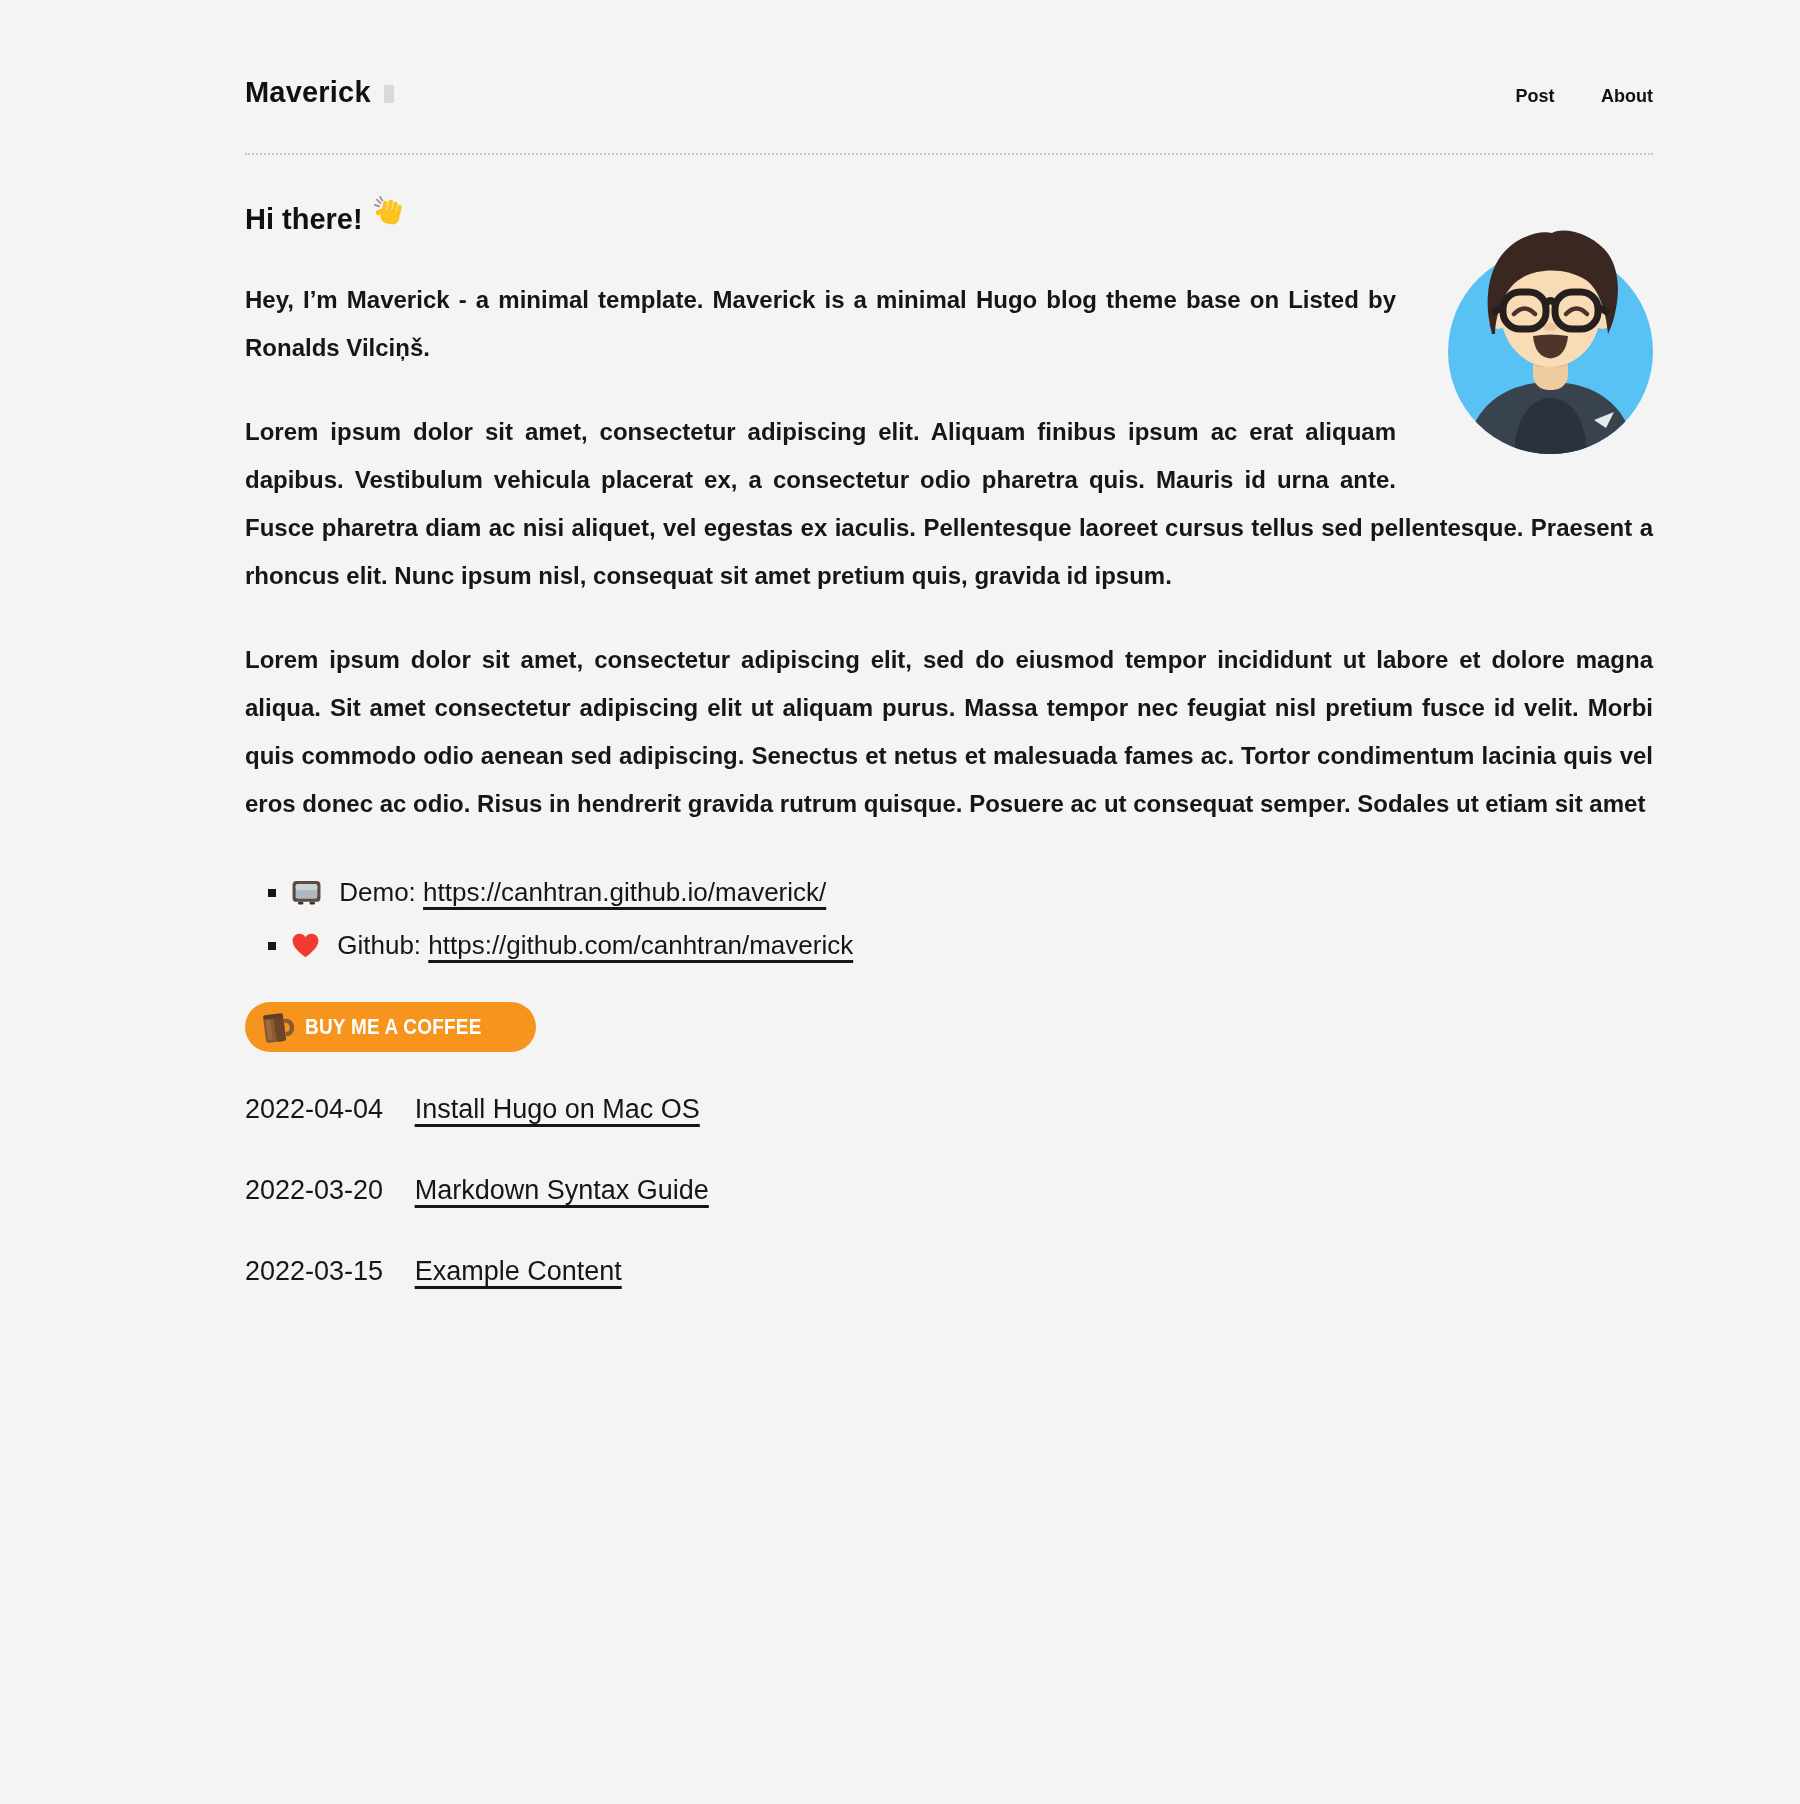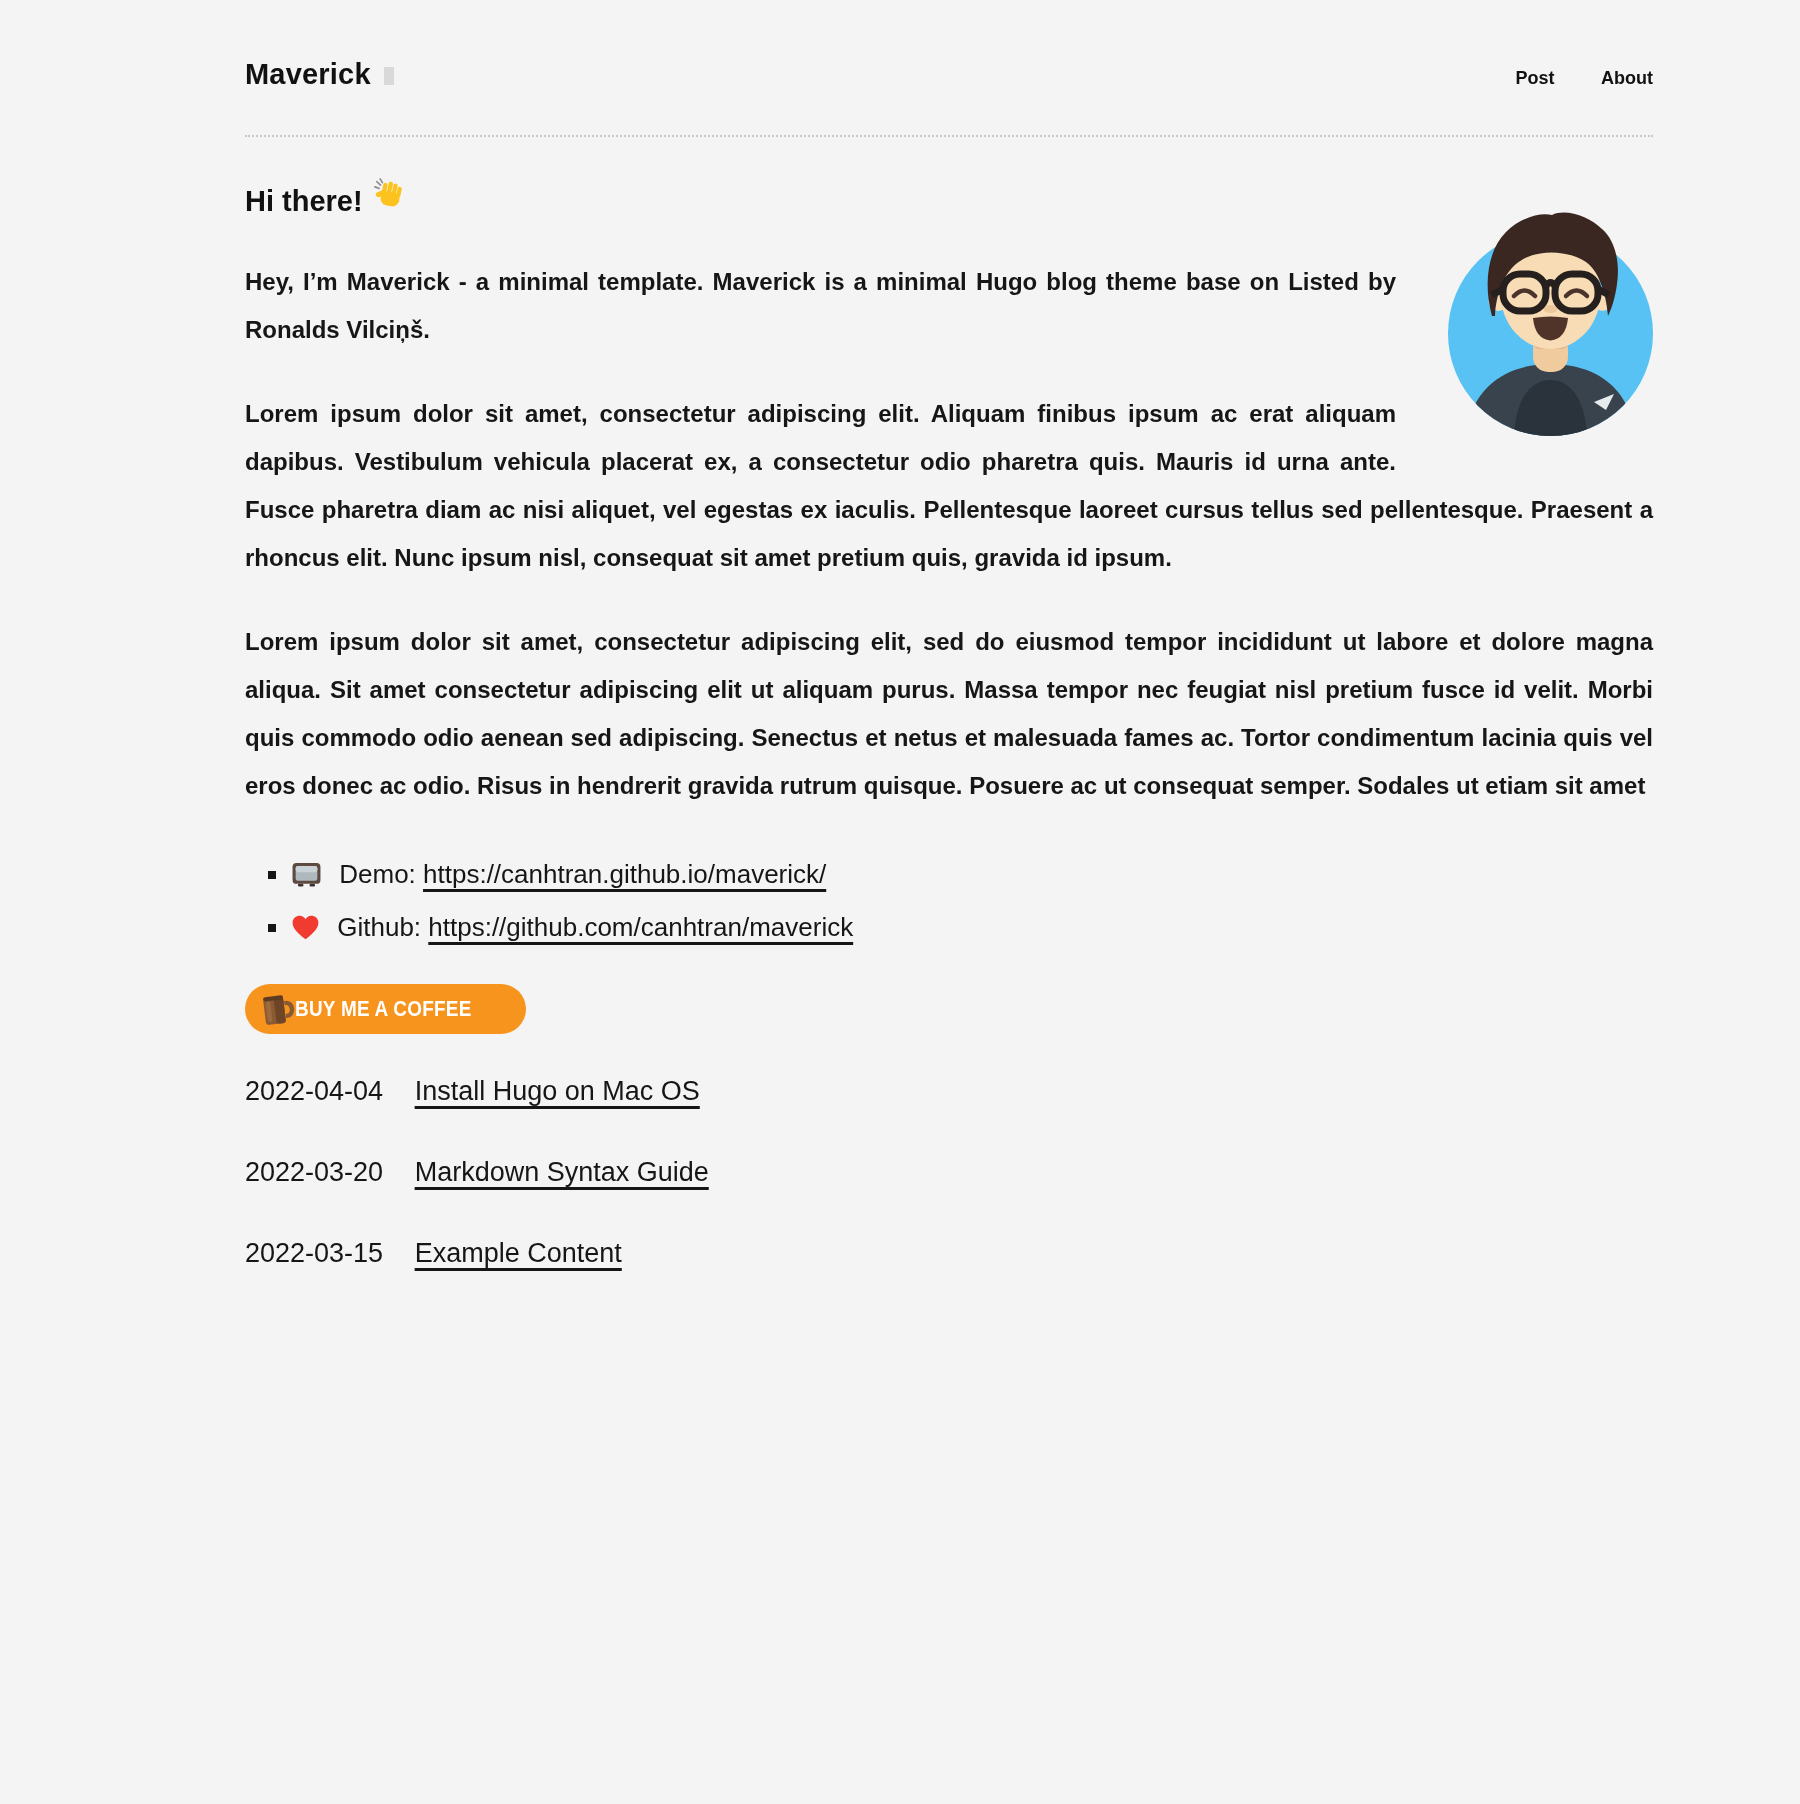--- a/index.html
+++ b/index.html
@@ -6,21 +6,21 @@
   body{
     width:1800px;height:1804px;
     background:#f4f4f4;
     font-family:"Liberation Sans","DejaVu Sans",sans-serif;
     color:#161616;
     overflow:hidden;
   }
   .container{
     margin-left:245px;
     width:1408px;
-    padding-top:58px;
+    padding-top:76px;
   }
   
   .site-header{
     display:flex;justify-content:space-between;align-items:baseline;
   }
   .brand{display:flex;align-items:center;}
   .site-title{font-size:29px;font-weight:700;color:#111;text-decoration:none;letter-spacing:0.2px;}
   .title-cursor{display:inline-block;width:10px;height:18px;background:#d9d9d9;margin-left:13px;transform:translateY(1px);}
   .main-nav a{
     font-size:18px;font-weight:700;color:#111;text-decoration:none;margin-left:42px;cursor:pointer;
@@ -39,21 +39,21 @@
   ul.links{
     margin:40px 0 0 0;padding-left:46px;list-style:square;
   }
   ul.links li{font-size:26px;line-height:48px;color:#161616;}
   ul.links .emoji{display:inline-block;vertical-align:-5px;margin-right:10px;}
   a.inline-link{color:#161616;text-decoration:underline;text-decoration-thickness:2.5px;text-underline-offset:6px;cursor:pointer;}
   p.thanks{font-size:26px;line-height:48px;margin:38px 0 0 0;}
   
   .bmc{
     margin-top:28px;
-    display:inline-flex;align-items:center;
+    display:inline-flex;align-items:center;gap:10px;
     height:50px;border-radius:25px;
     background:#f7941e;
     padding:0 26px 0 14px;
     text-decoration:none;cursor:pointer;
   }
   .bmc .bmc-label{
     color:#fff;font-weight:700;font-size:22px;letter-spacing:0.3px;
     display:inline-block;transform:scaleX(0.86);transform-origin:left center;white-space:nowrap;
   }
   

